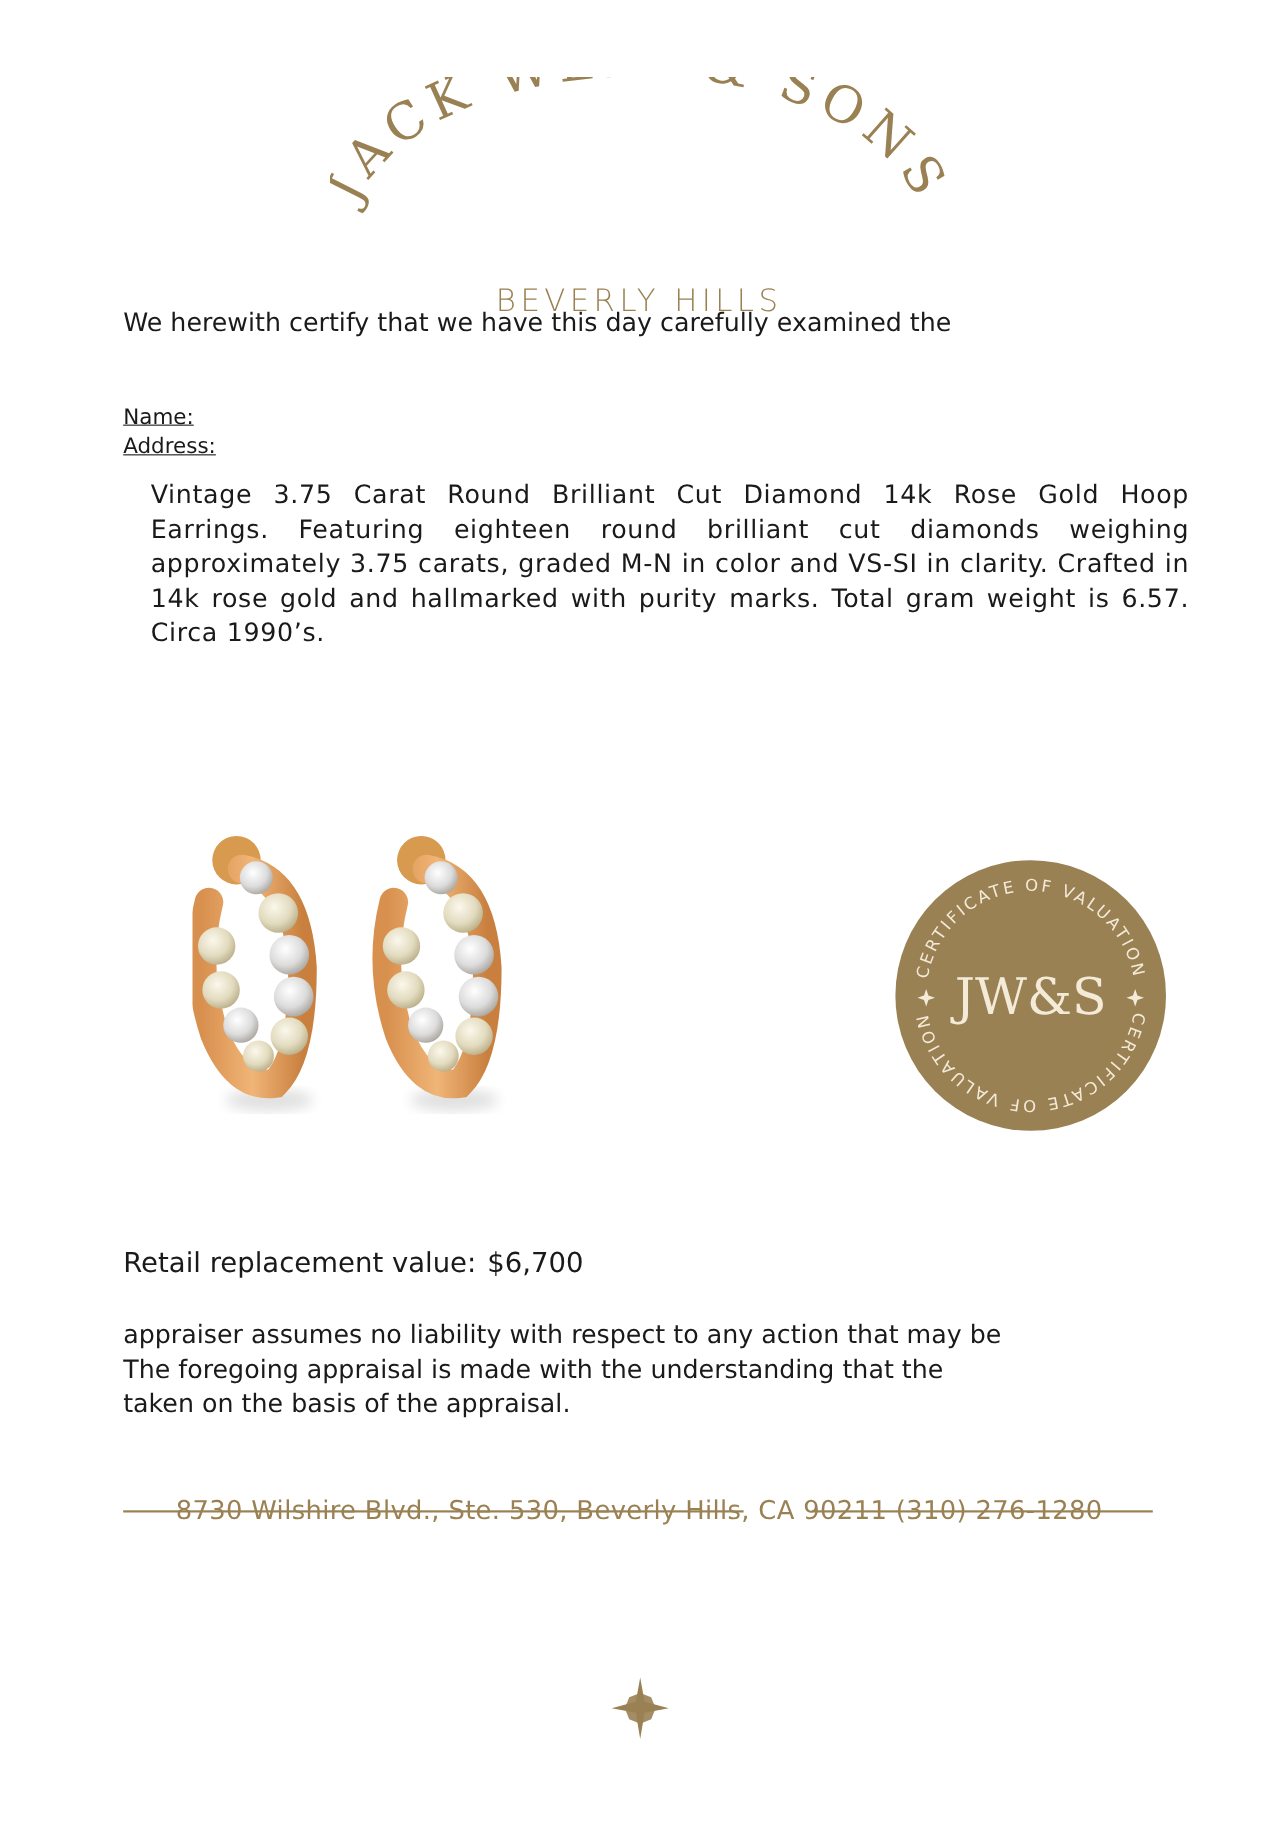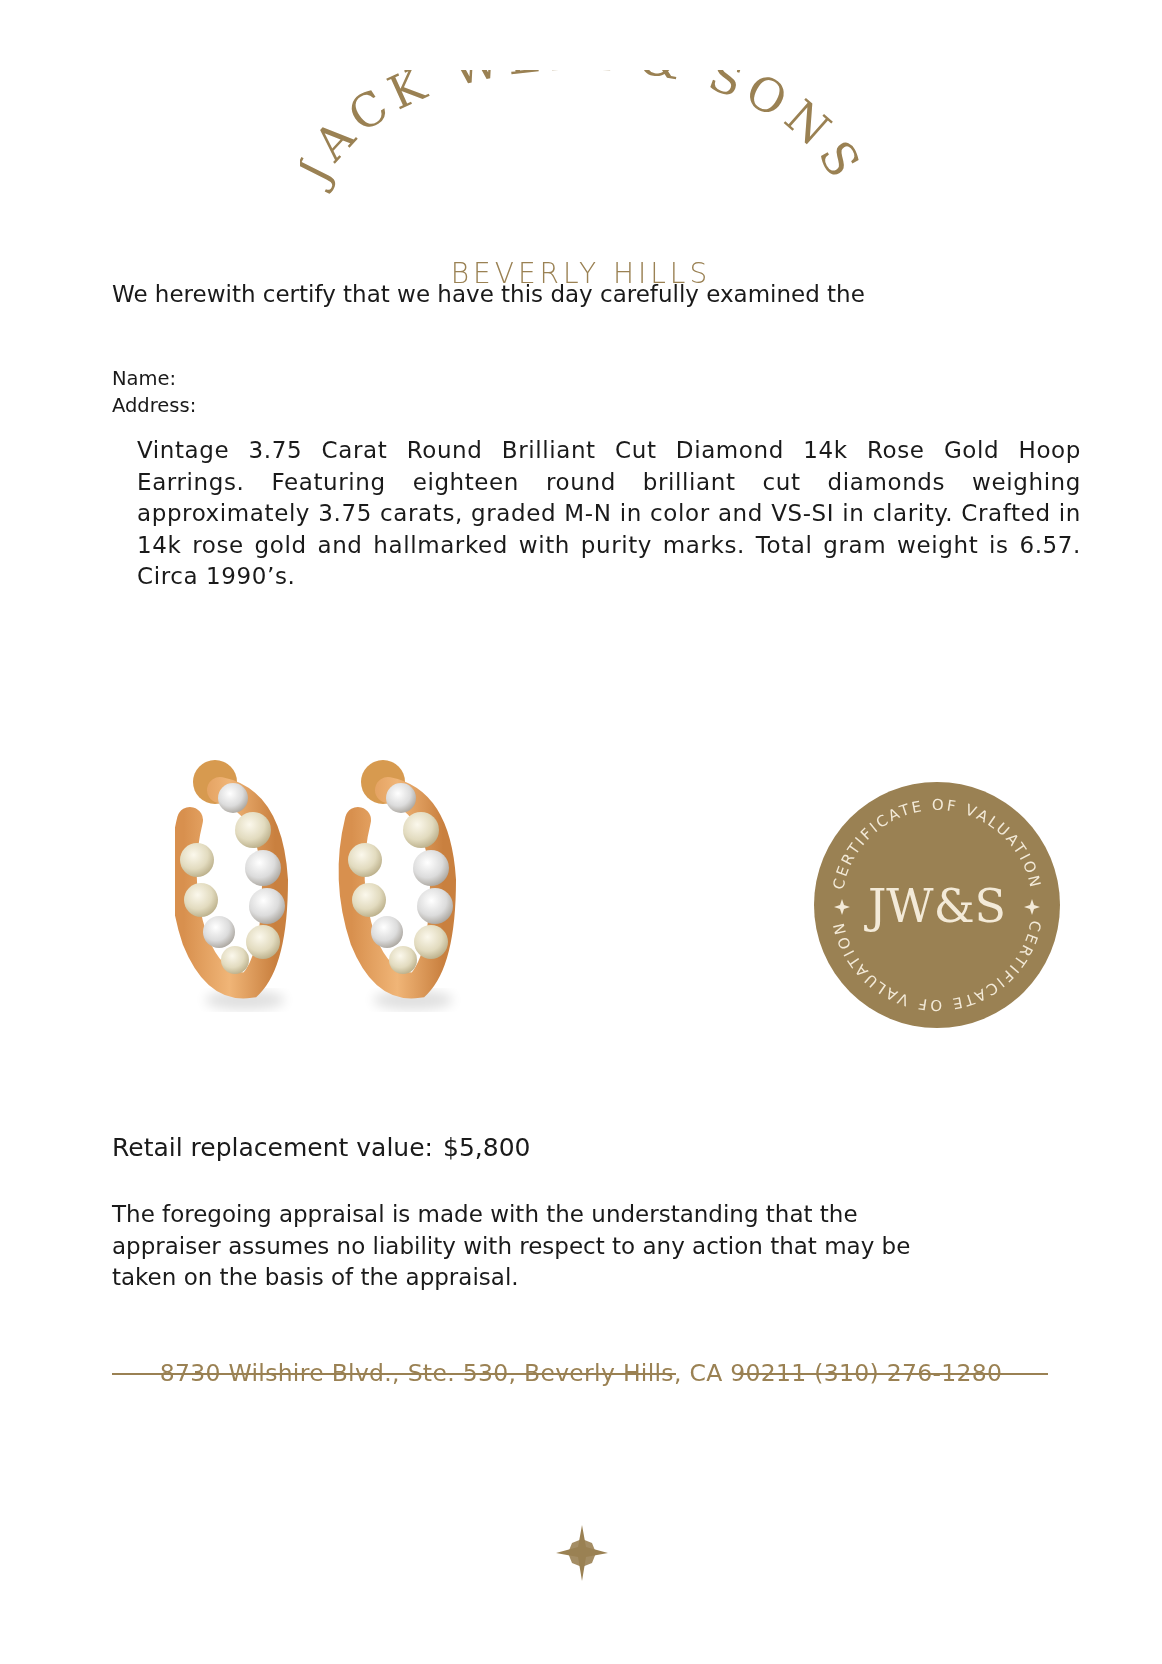--- a/index.html
+++ b/index.html
@@ -2,21 +2,21 @@
 <html><head>
 <meta charset="utf-8">
 <style>
   html, body { margin:0; padding:0; background:#ffffff; }
   body { width:1162px; height:1664px; position:relative; overflow:hidden;
          font-family:"DejaVu Sans", sans-serif; color:#1a1a1a; }
   .abs { position:absolute; }
   #logo-arc { position:absolute; left:300px; top:70px; width:560px; height:180px; }
   #logo-sub { left:0; width:1162px; top:213px; text-align:center; font-size:28px; letter-spacing:4px; color:#9a8153; font-family:"DejaVu Sans", sans-serif; font-weight:300;margin-top:44px; }
   .intro { left:112px; top:281px; font-size:23px; line-height:27px; width:760px; }
-  .fields { left:112px; top:365px; font-size:19.5px; line-height:27px; }
+  .fields { left:112px; top:365px; font-size:19.5px; line-height:27px;text-decoration:underline; }
   .desc { left:113px; top:435px; width:944px; font-size:23px; line-height:31.5px; text-align:justify; letter-spacing:0.6px;margin-left:24px; }
   .earrings { left:175px; top:760px; width:320px; height:290px; }
   .seal { left:812px; top:780px; width:250px; height:250px; }
   .value { left:112px; top:1133px; font-size:25px; }
   .value .amt { margin-left:10px; }
   .disclaimer { left:112px; top:1199px; width:900px; font-size:23px; line-height:31.5px; }
   .sigline { position:absolute; height:2px; background:#9a8153; top:1373px; }
   .address { left:0; width:1162px; text-align:center; top:1359px; font-size:23.5px; color:#9a8153; letter-spacing:0.3px; }
   .star { left:552px; top:1523px; width:60px; height:60px; }
 </style>
@@ -110,26 +110,26 @@
   <text x="125" y="142" text-anchor="middle" font-family="DejaVu Serif, serif" font-size="46" fill="#f3ead8" font-weight="300">JW&amp;S</text>
   <g fill="#f3ead8">
     <path d="M28 125 l2 -6 l2 6 l6 2 l-6 2 l-2 6 l-2 -6 l-6 -2 z"></path>
   </g>
   <g fill="#f3ead8">
     <path d="M218 125 l2 -6 l2 6 l6 2 l-6 2 l-2 6 l-2 -6 l-6 -2 z"></path>
   </g>
 </svg>
 
 <div class="abs value">
-  <span>Retail replacement value:</span><span class="amt">$5,800</span>
+  <span>Retail replacement value:</span><span class="amt">$6,700</span>
 </div>
 
 <div class="abs disclaimer">
+  <div>appraiser assumes no liability with respect to any action that may be</div>
   <div>The foregoing appraisal is made with the understanding that the</div>
-  <div>appraiser assumes no liability with respect to any action that may be</div>
   <div>taken on the basis of the appraisal.</div>
 </div>
 
 <div class="sigline" style="left:112px; width:564px;"></div>
 <div class="sigline" style="left:738px; width:310px;"></div>
 
 <div class="abs address">8730 Wilshire Blvd., Ste. 530, Beverly Hills, CA 90211 (310) 276-1280</div>
 
 <svg class="abs star" viewBox="0 0 60 60">
   <path d="M30 2 L34 24 L56 30 L34 34 L30 58 L26 34 L4 30 L26 24 Z" fill="#9a8153"></path>

